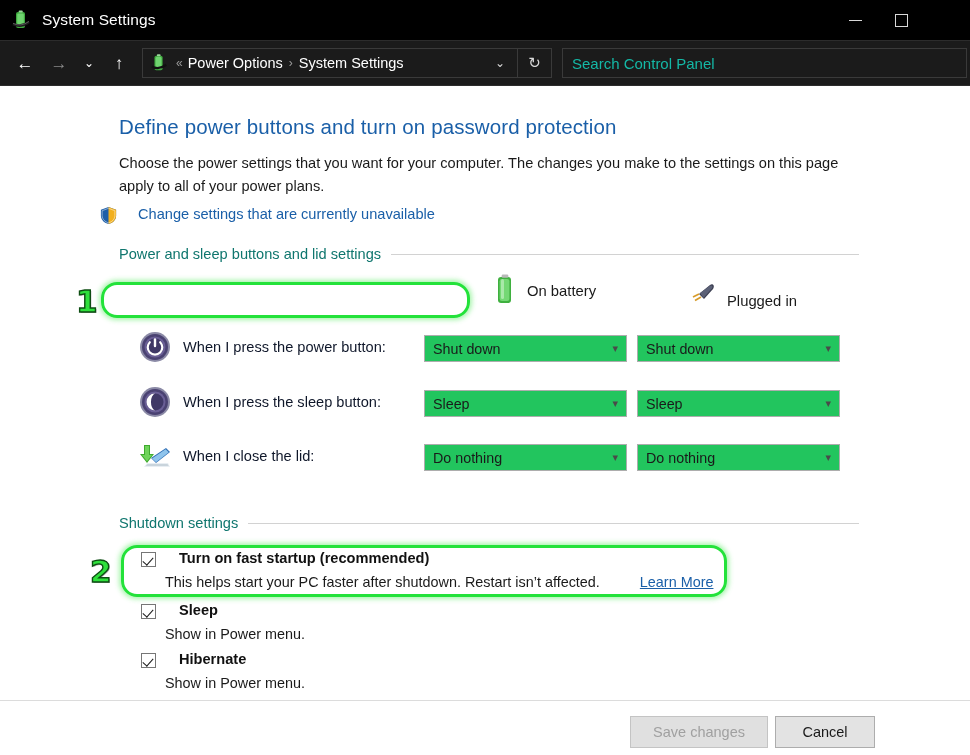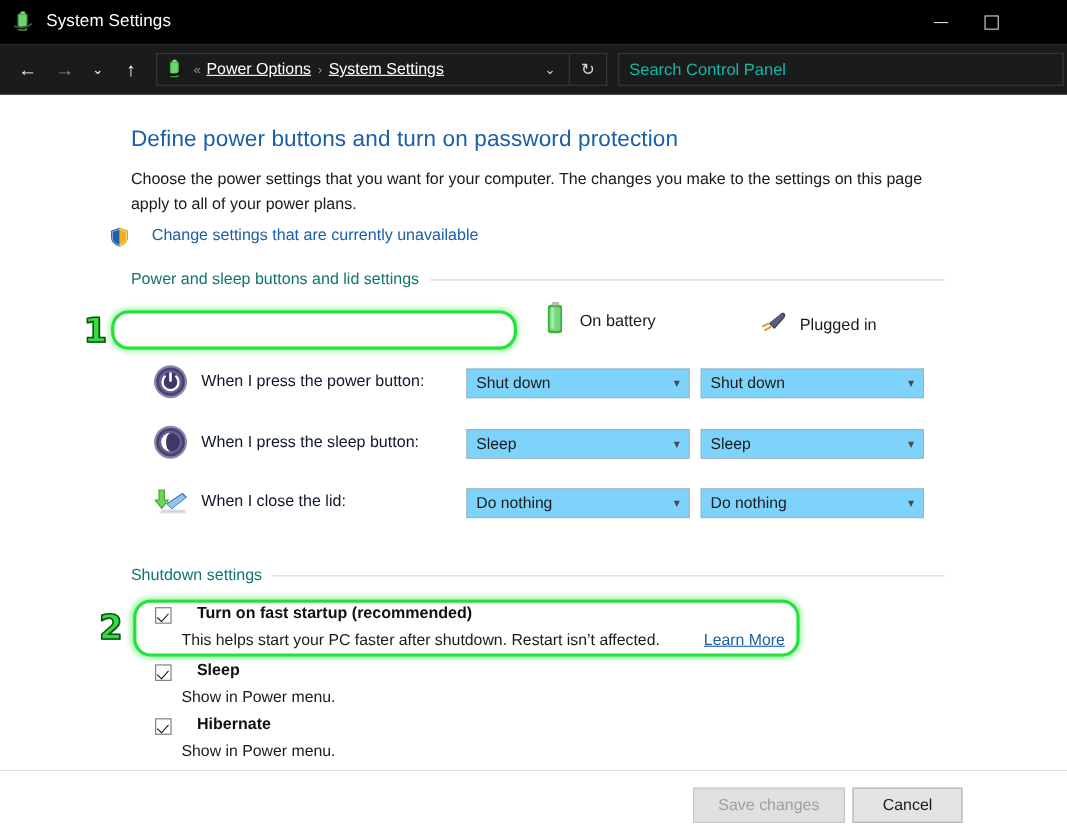--- a/index.html
+++ b/index.html
@@ -70,21 +70,21 @@
     margin-left: 8px;
     height: 30px; width: 376px;
     border: 1px solid #3a3a3a;
     background: #1b1b1b;
     display: flex; align-items: center;
     position: relative;
   }
   .addr-icon { width: 20px; height: 20px; margin-left: 6px; position: relative; }
   .crumb-sep { color: #9a9a9a; font-size: 12px; margin: 0 6px; }
   .crumb-sep.dbl { font-size: 12px; margin: 0 5px 0 7px; }
-  .crumb { color: #ffffff; font-size: 14.5px; text-decoration: underline; }
+  .crumb { color: #ffffff; font-size: 14.5px; }
   .addr-chev {
     position: absolute; right: 0; top: 0; width: 34px; height: 28px;
     display: flex; align-items: center; justify-content: center;
     color: #d8d8d8; font-size: 12px;
   }
   .refresh-btn {
     width: 34px; height: 30px; margin-left: 0px;
     border: 1px solid #3a3a3a; border-left: none;
     display: flex; align-items: center; justify-content: center;
     color: #d8d8d8; font-size: 15px;
@@ -163,21 +163,21 @@
   }
 
   
   .opt-row { position: absolute; display: flex; align-items: center; }
   .opt-row .ricon { width: 34px; height: 34px; position: relative; }
   .opt-row .rlabel {
     color: #0f172a; font-size: 14.6px; margin-left: 11px;
   }
   .dd {
     position: absolute; height: 27px; width: 203px;
-    background: #7dd3fc; border: 1px solid #adadad;
+    background: #22c55e; border: 1px solid #adadad;
     display: flex; align-items: center;
   }
   .dd .ddtext { color: #1a1a1a; font-size: 14.3px; margin-left: 8px; }
   .dd .ddchev {
     position: absolute; right: 8px; color: #4a4a4a; font-size: 11px;
   }
 
   
   .cb-row { position: absolute; display: flex; align-items: flex-start; }
   .cbox {
@@ -300,21 +300,21 @@
         <svg width="22" height="34" viewBox="0 0 22 34">
           <rect x="4" y="5" width="13" height="26" rx="3" fill="#3fb03f"></rect>
           <rect x="5.6" y="7" width="9.8" height="22" rx="2.2" fill="#74d874"></rect>
           <rect x="7.6" y="2.6" width="6.8" height="3.2" rx="1.4" fill="#b9b9b9"></rect>
           <rect x="7" y="7" width="3" height="20" rx="1.5" fill="#b6eeb6" opacity=".8"></rect>
         </svg>
       </span>
       <span class="ctext">On battery</span>
     </div>
 
-    <div class="colhead" style="left:690px; top:193px;">
+    <div class="colhead" style="left:690px; top:193px;align-items:flex-end;">
       <span>
         <svg width="26" height="24" viewBox="0 0 26 24">
           <path d="M9 13 L20 4 C23 2 25 5 23 8 L14 18 Z" fill="#3c3f52"></path>
           <path d="M10 12 L19.6 5 C22 3.4 23.4 5.6 21.8 7.6 L13.6 16.8 Z" fill="#5b6076"></path>
           <path d="M9 13 L3 16" stroke="#d79b2a" stroke-width="1.8"></path>
           <path d="M11 16 L5 19.5" stroke="#d79b2a" stroke-width="1.8"></path>
         </svg>
       </span>
       <span class="ctext">Plugged in</span>
     </div>

